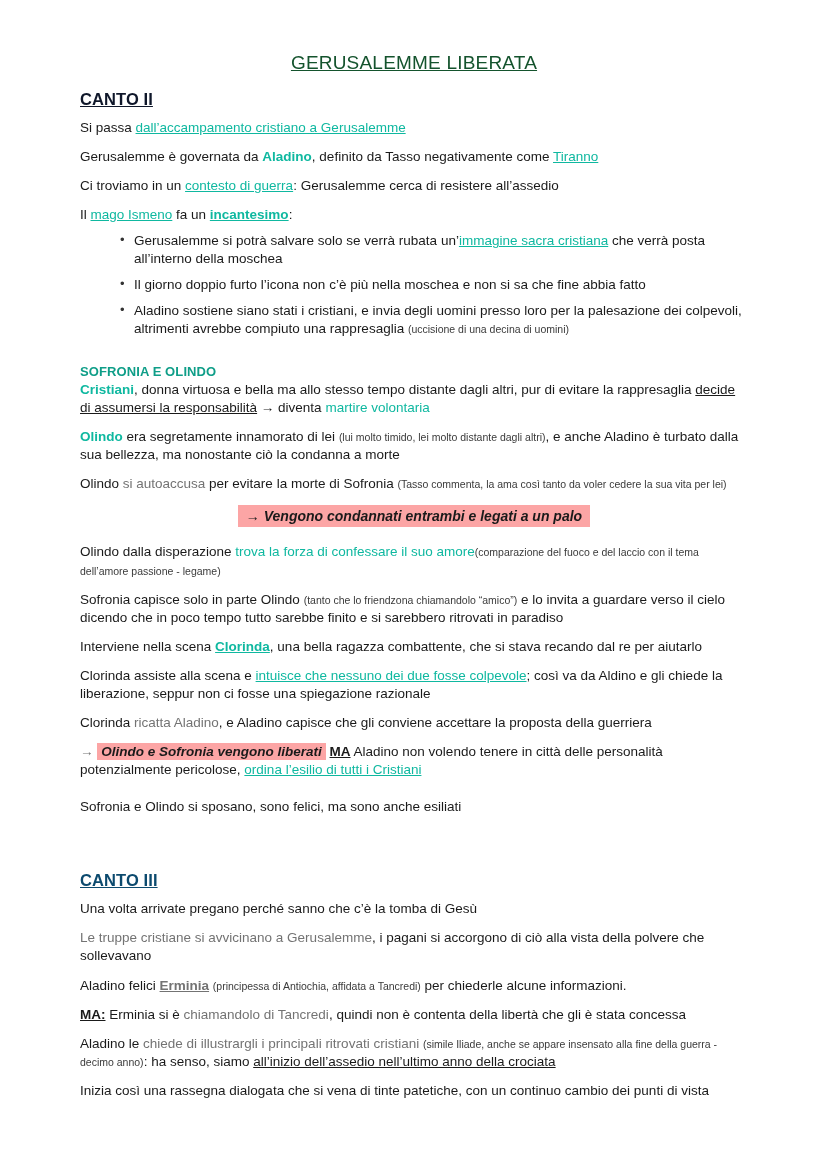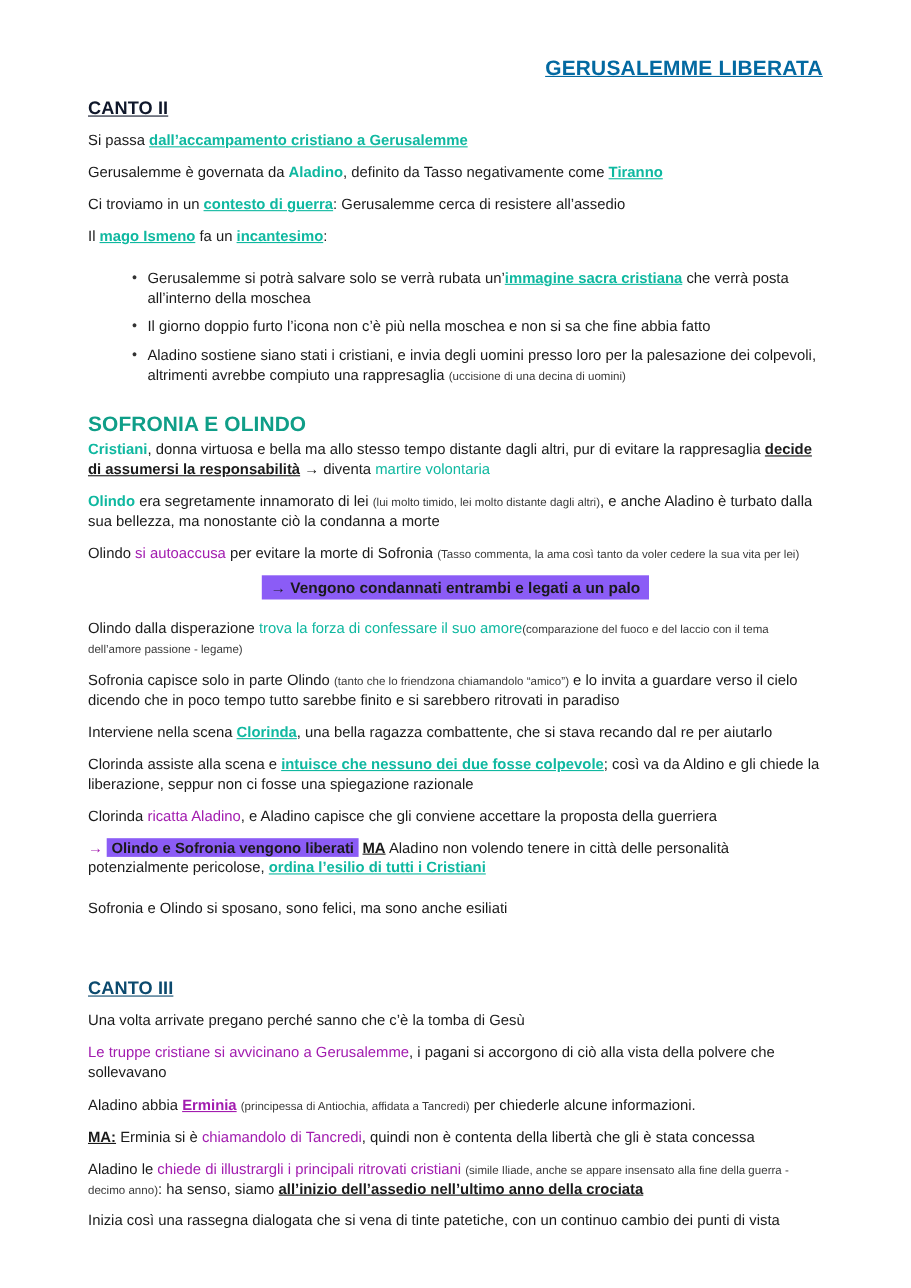--- a/index.html
+++ b/index.html
@@ -14,85 +14,86 @@
     color: #1a1a1a;
   }
   .page {
     width: 828px;
     min-height: 1171px;
     box-sizing: border-box;
     padding: 44px 80px 40px 80px;
     position: relative;
   }
   .doc-title {
-    text-align: right;
+    text-align: center;
     font-size: 19px;
-    font-weight: bold;
-    color: #0369a1;
+    font-weight: normal;
+    color: #14532d;
     text-decoration: underline;
     letter-spacing: 0.2px;
     margin: 8px 0 16px 0;
   }
   h2.section {
     font-size: 16.5px;
     font-weight: bold;
     color: #0f172a;
     text-decoration: underline;
     margin: 0 0 10px 0;
     letter-spacing: 0.1px;
   }
   h2.section.pink {
     color: #0c4a6e;
   }
   h3.subsection {
-    font-size: 19px;
+    font-size: 13px;
     font-weight: bold;
     color: #0f9e88;
     margin: 0 0 2px 0;
     letter-spacing: 0.1px;
   }
   p.line {
     font-size: 13.5px;
     line-height: 1.34;
     margin: 0 0 11px 0;
   }
   p.tight {
     margin-bottom: 3px;
   }
   ul.bullets {
-    margin: 20px 0 10px 0;
+    margin: 8px 0 10px 0;
     padding-left: 42px;
     list-style: none;
   }
   ul.bullets li {
     font-size: 13.5px;
     line-height: 1.33;
     margin-bottom: 8px;
     position: relative;
     padding-left: 12px;
   }
   ul.bullets li::before {
     content: "\2022";
     position: absolute;
     left: -2px;
     top: -1px;
     color: #333;
     font-size: 13px;
   }
   .teal { color: #0fb8a0; }
-  .pink { color: #a21caf; }
-  .u { text-decoration: underline; font-weight: bold; }
+  .pink { color: #737373; }
+  .u { text-decoration: underline; }
   .b { font-weight: bold; }
   .small {
     font-size: 10.5px;
     color: #3a3a3a;
   }
   .hl {
-    background: #8b5cf6;
+    background: #fca5a5;
     padding: 1px 4px;
+    font-style: italic;
   }
   .callout {
     margin: 14px 0 18px 0;
     text-align: center;
   }
   .callout .hl {
     font-size: 14px;
     font-weight: bold;
     padding: 3px 8px;
   }
@@ -204,21 +205,21 @@
 
   <h2 class="section pink">CANTO III</h2>
 
   <p class="line">Una volta arrivate pregano perché sanno che c’è la tomba di Gesù</p>
 
   <p class="line">
     <span class="pink">Le truppe cristiane si avvicinano a Gerusalemme</span><span>, i pagani si accorgono di ciò alla vista della polvere che sollevavano</span>
   </p>
 
   <p class="line">
-    <span>Aladino abbia </span><span class="pink b u">Erminia</span> <span class="small">(principessa di Antiochia, affidata a Tancredi)</span><span> per chiederle alcune informazioni.</span>
+    <span>Aladino felici </span><span class="pink b u">Erminia</span> <span class="small">(principessa di Antiochia, affidata a Tancredi)</span><span> per chiederle alcune informazioni.</span>
   </p>
 
 
   <p class="line">
     <span class="b u">MA:</span><span> Erminia si è </span><span class="pink">chiamandolo di Tancredi</span><span>, quindi non è contenta della libertà che gli è stata concessa</span>
   </p>
 
   <p class="line">
     <span>Aladino le </span><span class="pink">chiede di illustrargli i principali ritrovati cristiani</span> <span class="small">(simile Iliade, anche se appare insensato alla fine della guerra - decimo anno)</span><span>: ha senso, siamo </span><span class="u">all’inizio dell’assedio nell’ultimo anno della crociata</span>
   </p>

